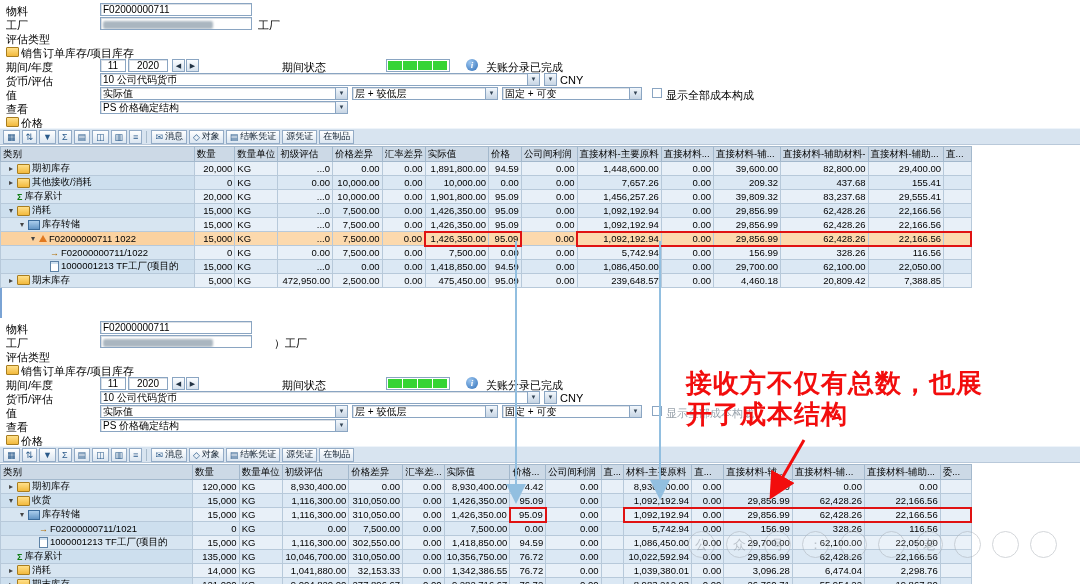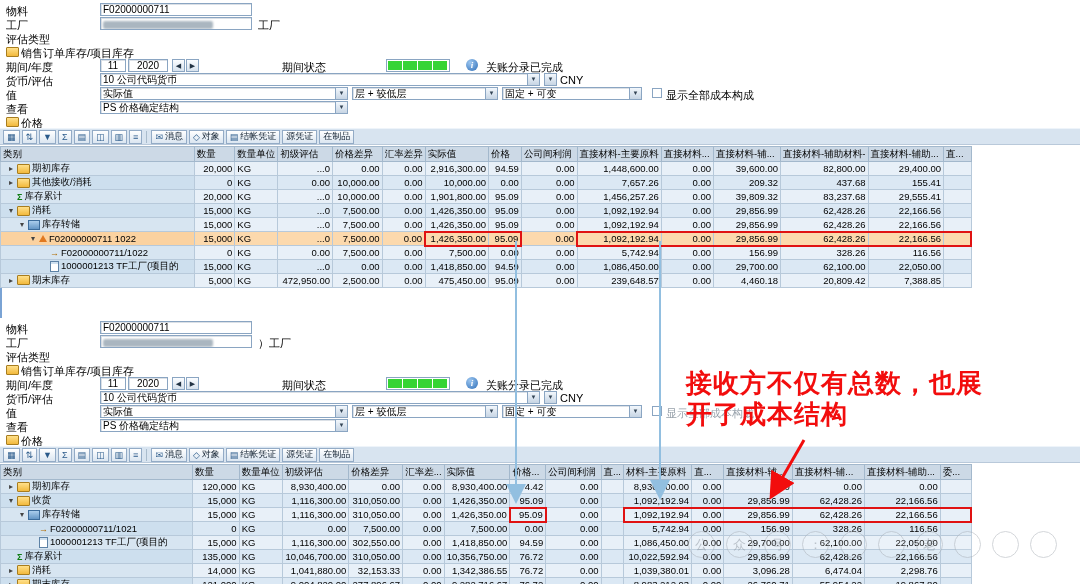--- a/index.html
+++ b/index.html
@@ -222,21 +222,21 @@
               <span class="exp">▸</span>
               <span class="ic ic-folder"></span>
               <span class="rlabel">期初库存</span>
             </span>
           </td>
           <td class="num">20,000</td>
           <td class="unit">KG</td>
           <td class="num">...0</td>
           <td class="num">0.00</td>
           <td class="num">0.00</td>
-          <td class="num">2,916,300.00</td>
+          <td class="num">1,891,800.00</td>
           <td class="num">94.59</td>
           <td class="num">0.00</td>
           <td class="num">1,448,600.00</td>
           <td class="num">0.00</td>
           <td class="num">39,600.00</td>
           <td class="num">82,800.00</td>
           <td class="num">29,400.00</td>
           <td class="num"></td>
         </tr>
         <tr class="odd">
@@ -436,21 +436,21 @@
 </div>
 
 <div class="panel" id="panel-1">
   <div class="frow" style="top:3px">
     <span class="lbl" style="left:6px">物料</span>
     <span class="fld" style="left:100px;width:152px">F02000000711</span>
   </div>
   <div class="frow" style="top:17px">
     <span class="lbl" style="left:6px">工厂</span>
     <span class="fld" style="left:100px;width:152px"><span class="blur" style="width:110px"></span></span>
-    <span class="lbl" style="left:258px">）工厂</span>
+    <span class="lbl" style="left:274px">）工厂</span>
   </div>
   <div class="frow" style="top:31px">
     <span class="lbl" style="left:6px">评估类型</span>
   </div>
   <div class="frow" style="top:45px">
     <span class="ic ic-folder hdric" style="left:6px"></span>
     <span class="lbl" style="left:21px">销售订单库存/项目库存</span>
   </div>
   <div class="frow" style="top:59px">
     <span class="lbl" style="left:6px">期间/年度</span>

